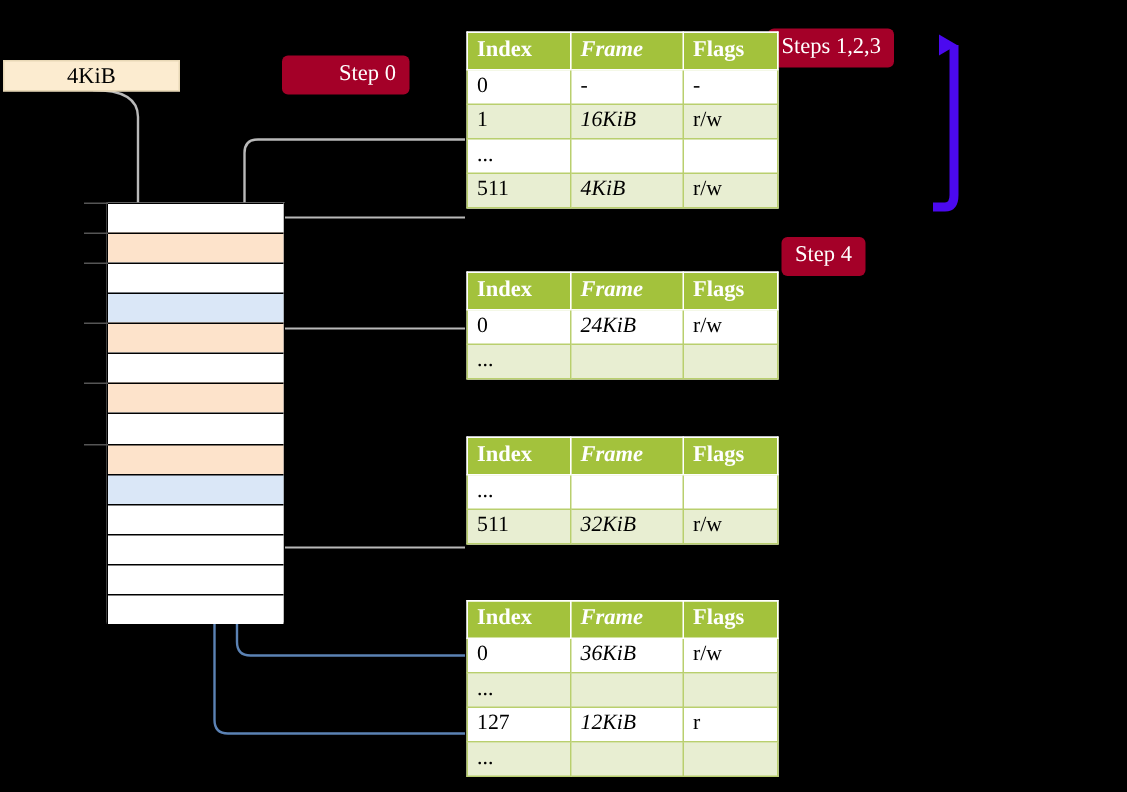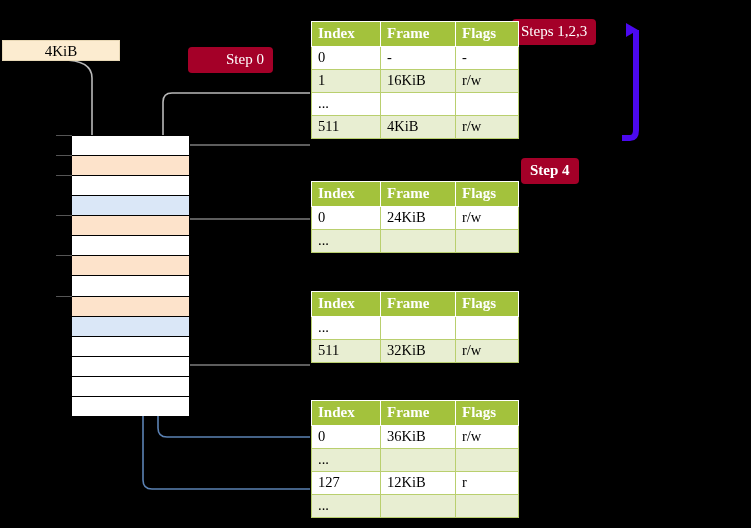--- a/index.html
+++ b/index.html
@@ -90,21 +90,21 @@
     border: 1px solid #b9cf6e;
     padding: 2px 6px 3px 6px;
     color: #000000;
     height: 17px;
     vertical-align: middle;
   }
   .ptable tr.alt td { background: #e8eed2; }
   .ptable tr.plain td { background: #ffffff; }
   .ptable td.hl { background: #ffff99; }
   .col-index { width: 56px; margin-left: 22px; }
-  .col-frame { width: 62px; }
+  .col-frame { width: 62px; font-style: italic; }
   .col-flags { width: 50px; }
 
   
   #wires {
     position: absolute;
     left: 0; top: 0;
     width: 751px;
     height: 528px;
     pointer-events: none;
   }
@@ -148,25 +148,25 @@
 
     <path d="M310,489 L152,489 Q143,489 143,480 L143,208" stroke="#5b82b4" stroke-width="1.6" fill="none" marker-end="url(#ba)"></path>
 
     <path d="M622,138 L630,138 Q636,138 636,130 L636,30" stroke="#4b09ef" stroke-width="6" fill="none" stroke-linecap="butt" marker-end="url(#pa)"></path>
   </svg>
 
   <div class="kib-box" style="left:2px; top:40px; width:118px; height:21px;">
     <span>4KiB</span>
   </div>
 
-  <div class="badge badge-red" style="left:188px; top:47px;padding-left:38px;">
+  <div class="badge badge-red" style="left:188px; top:37px;padding-left:38px;">
     <span>Step 0</span>
   </div>
 
-  <div class="badge badge-red" style="left:521px; top:158px;font-weight:bold;">
+  <div class="badge badge-red" style="left:521px; top:158px;">
     <span>Step 4</span>
   </div>
 
   <div class="badge badge-red" style="left:512px; top:19px;">
     <span>Steps 1,2,3</span>
   </div>
 
 
   <div id="memcol" class="memcol" style="left:71px; top:135px; width:119px; height:281px;">
       <div class="memrow white" style="height: 20.0714px;"></div>

